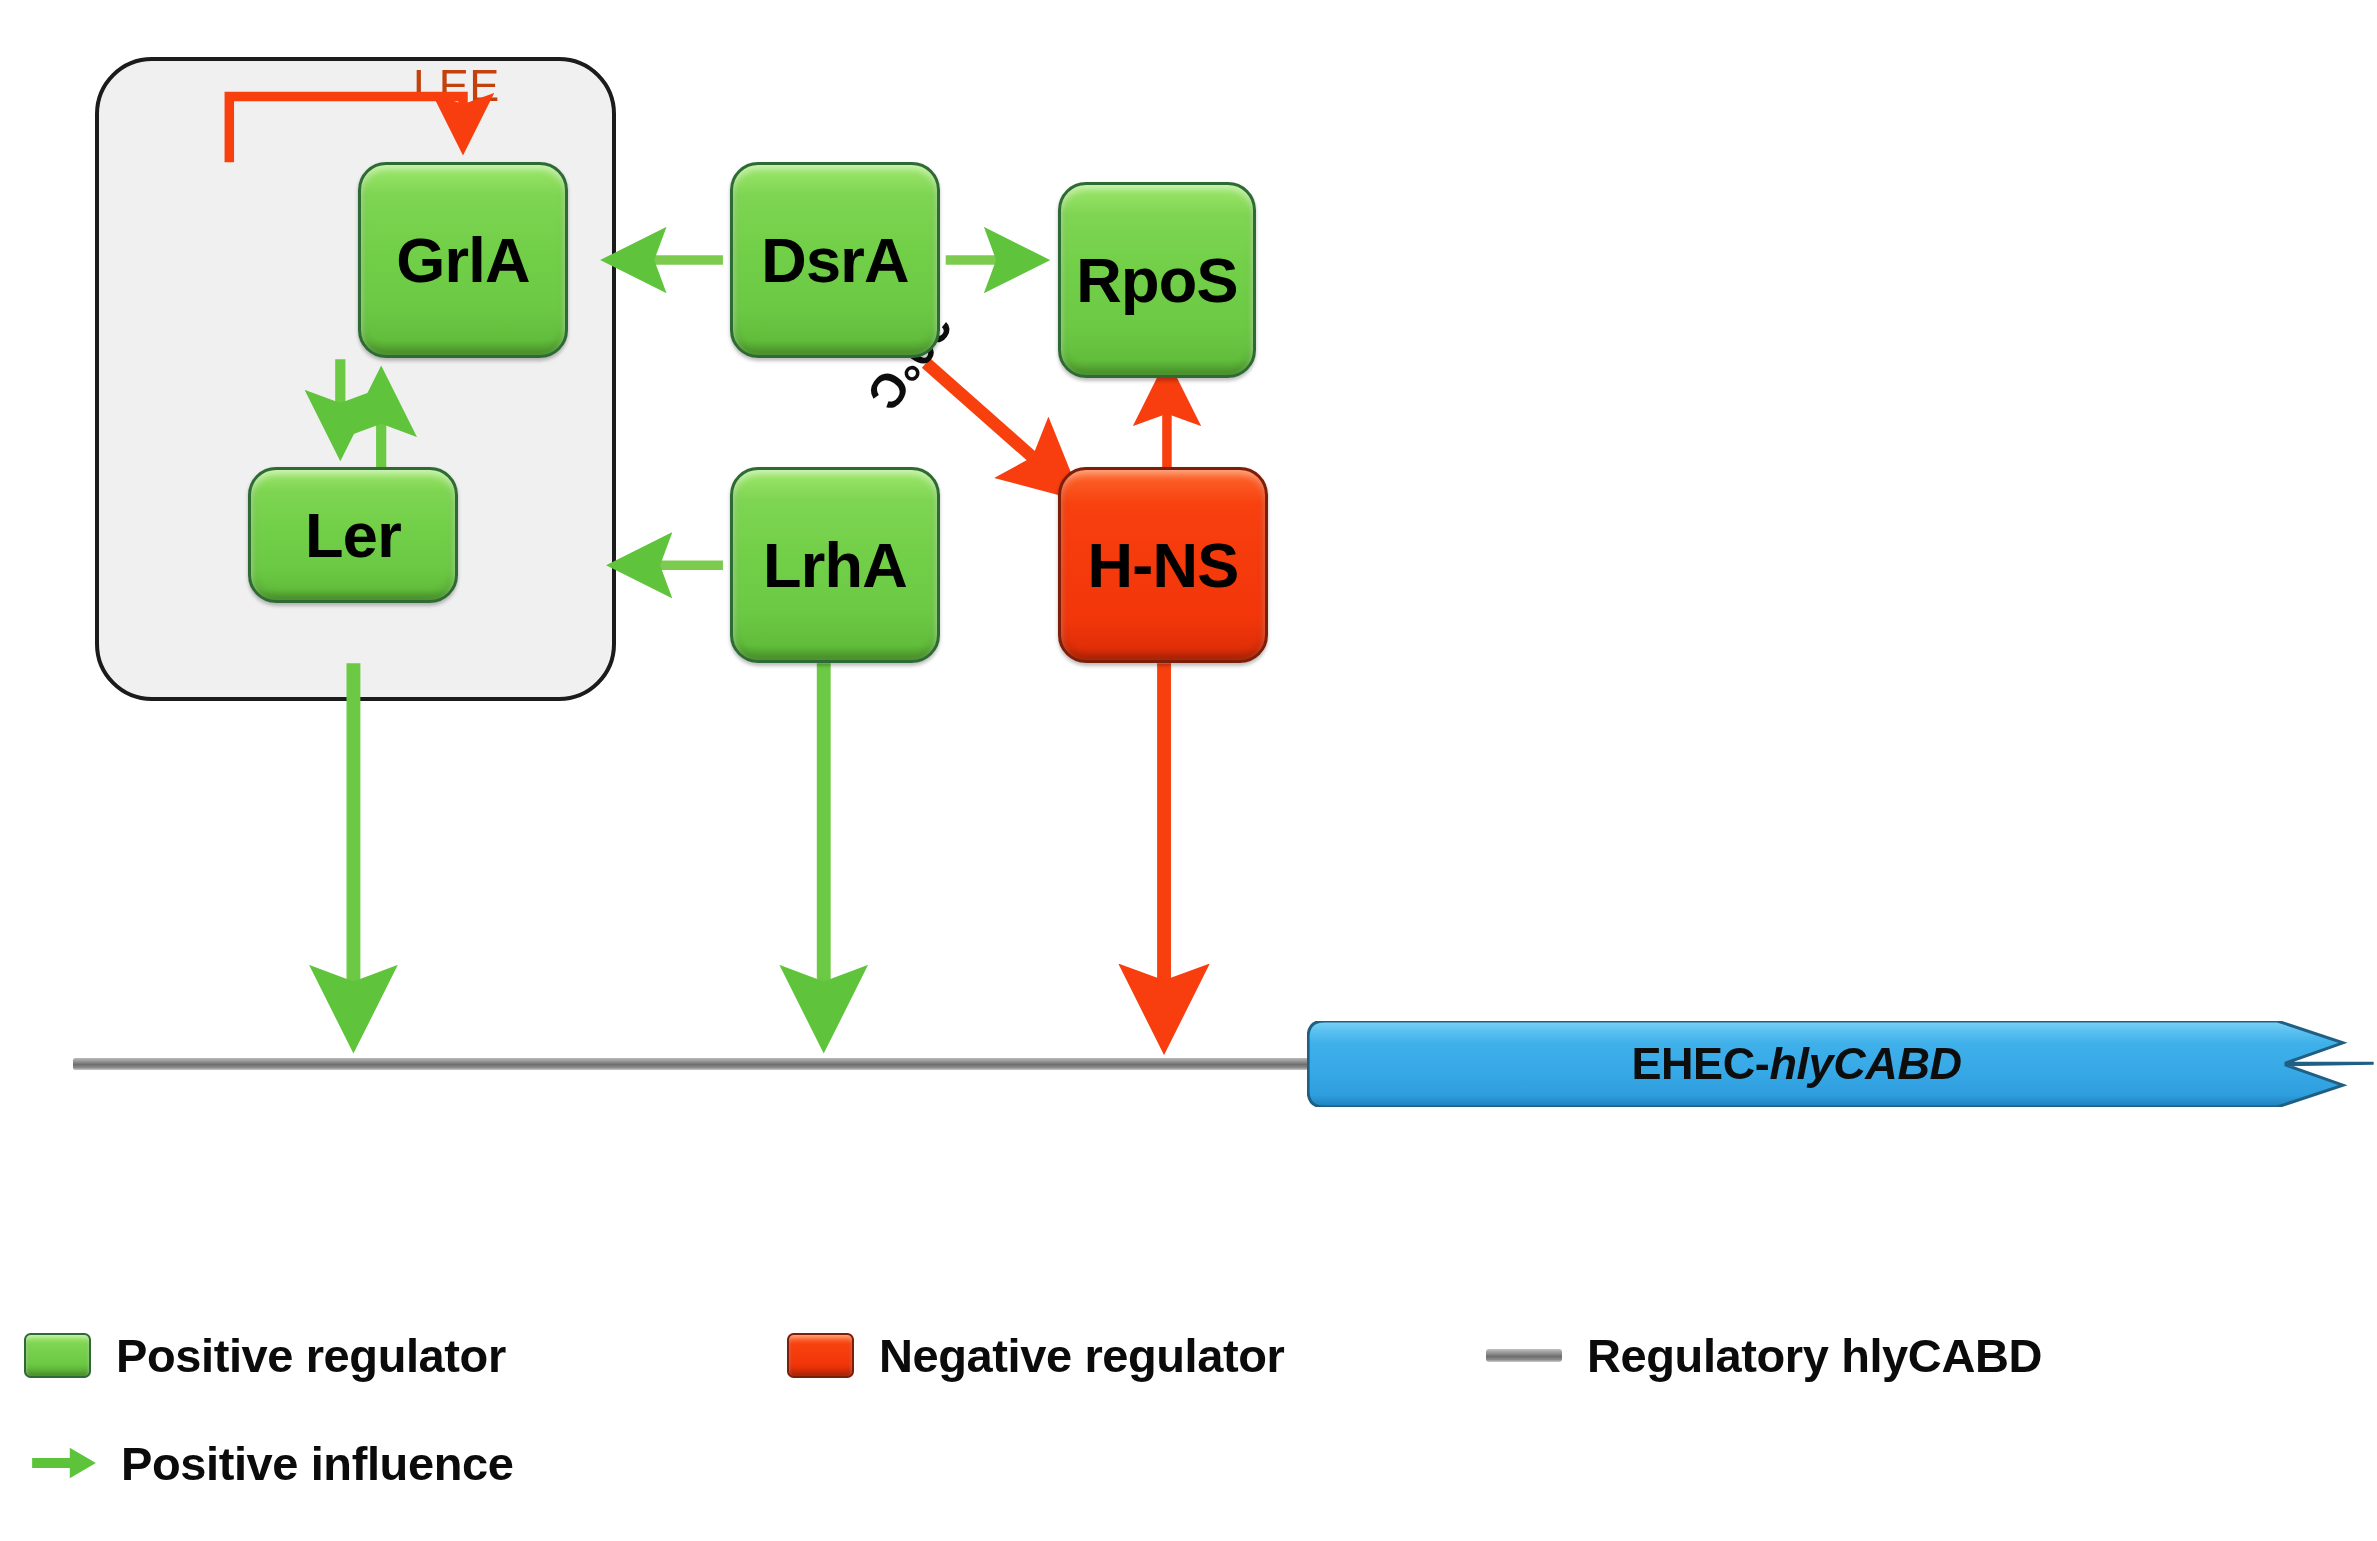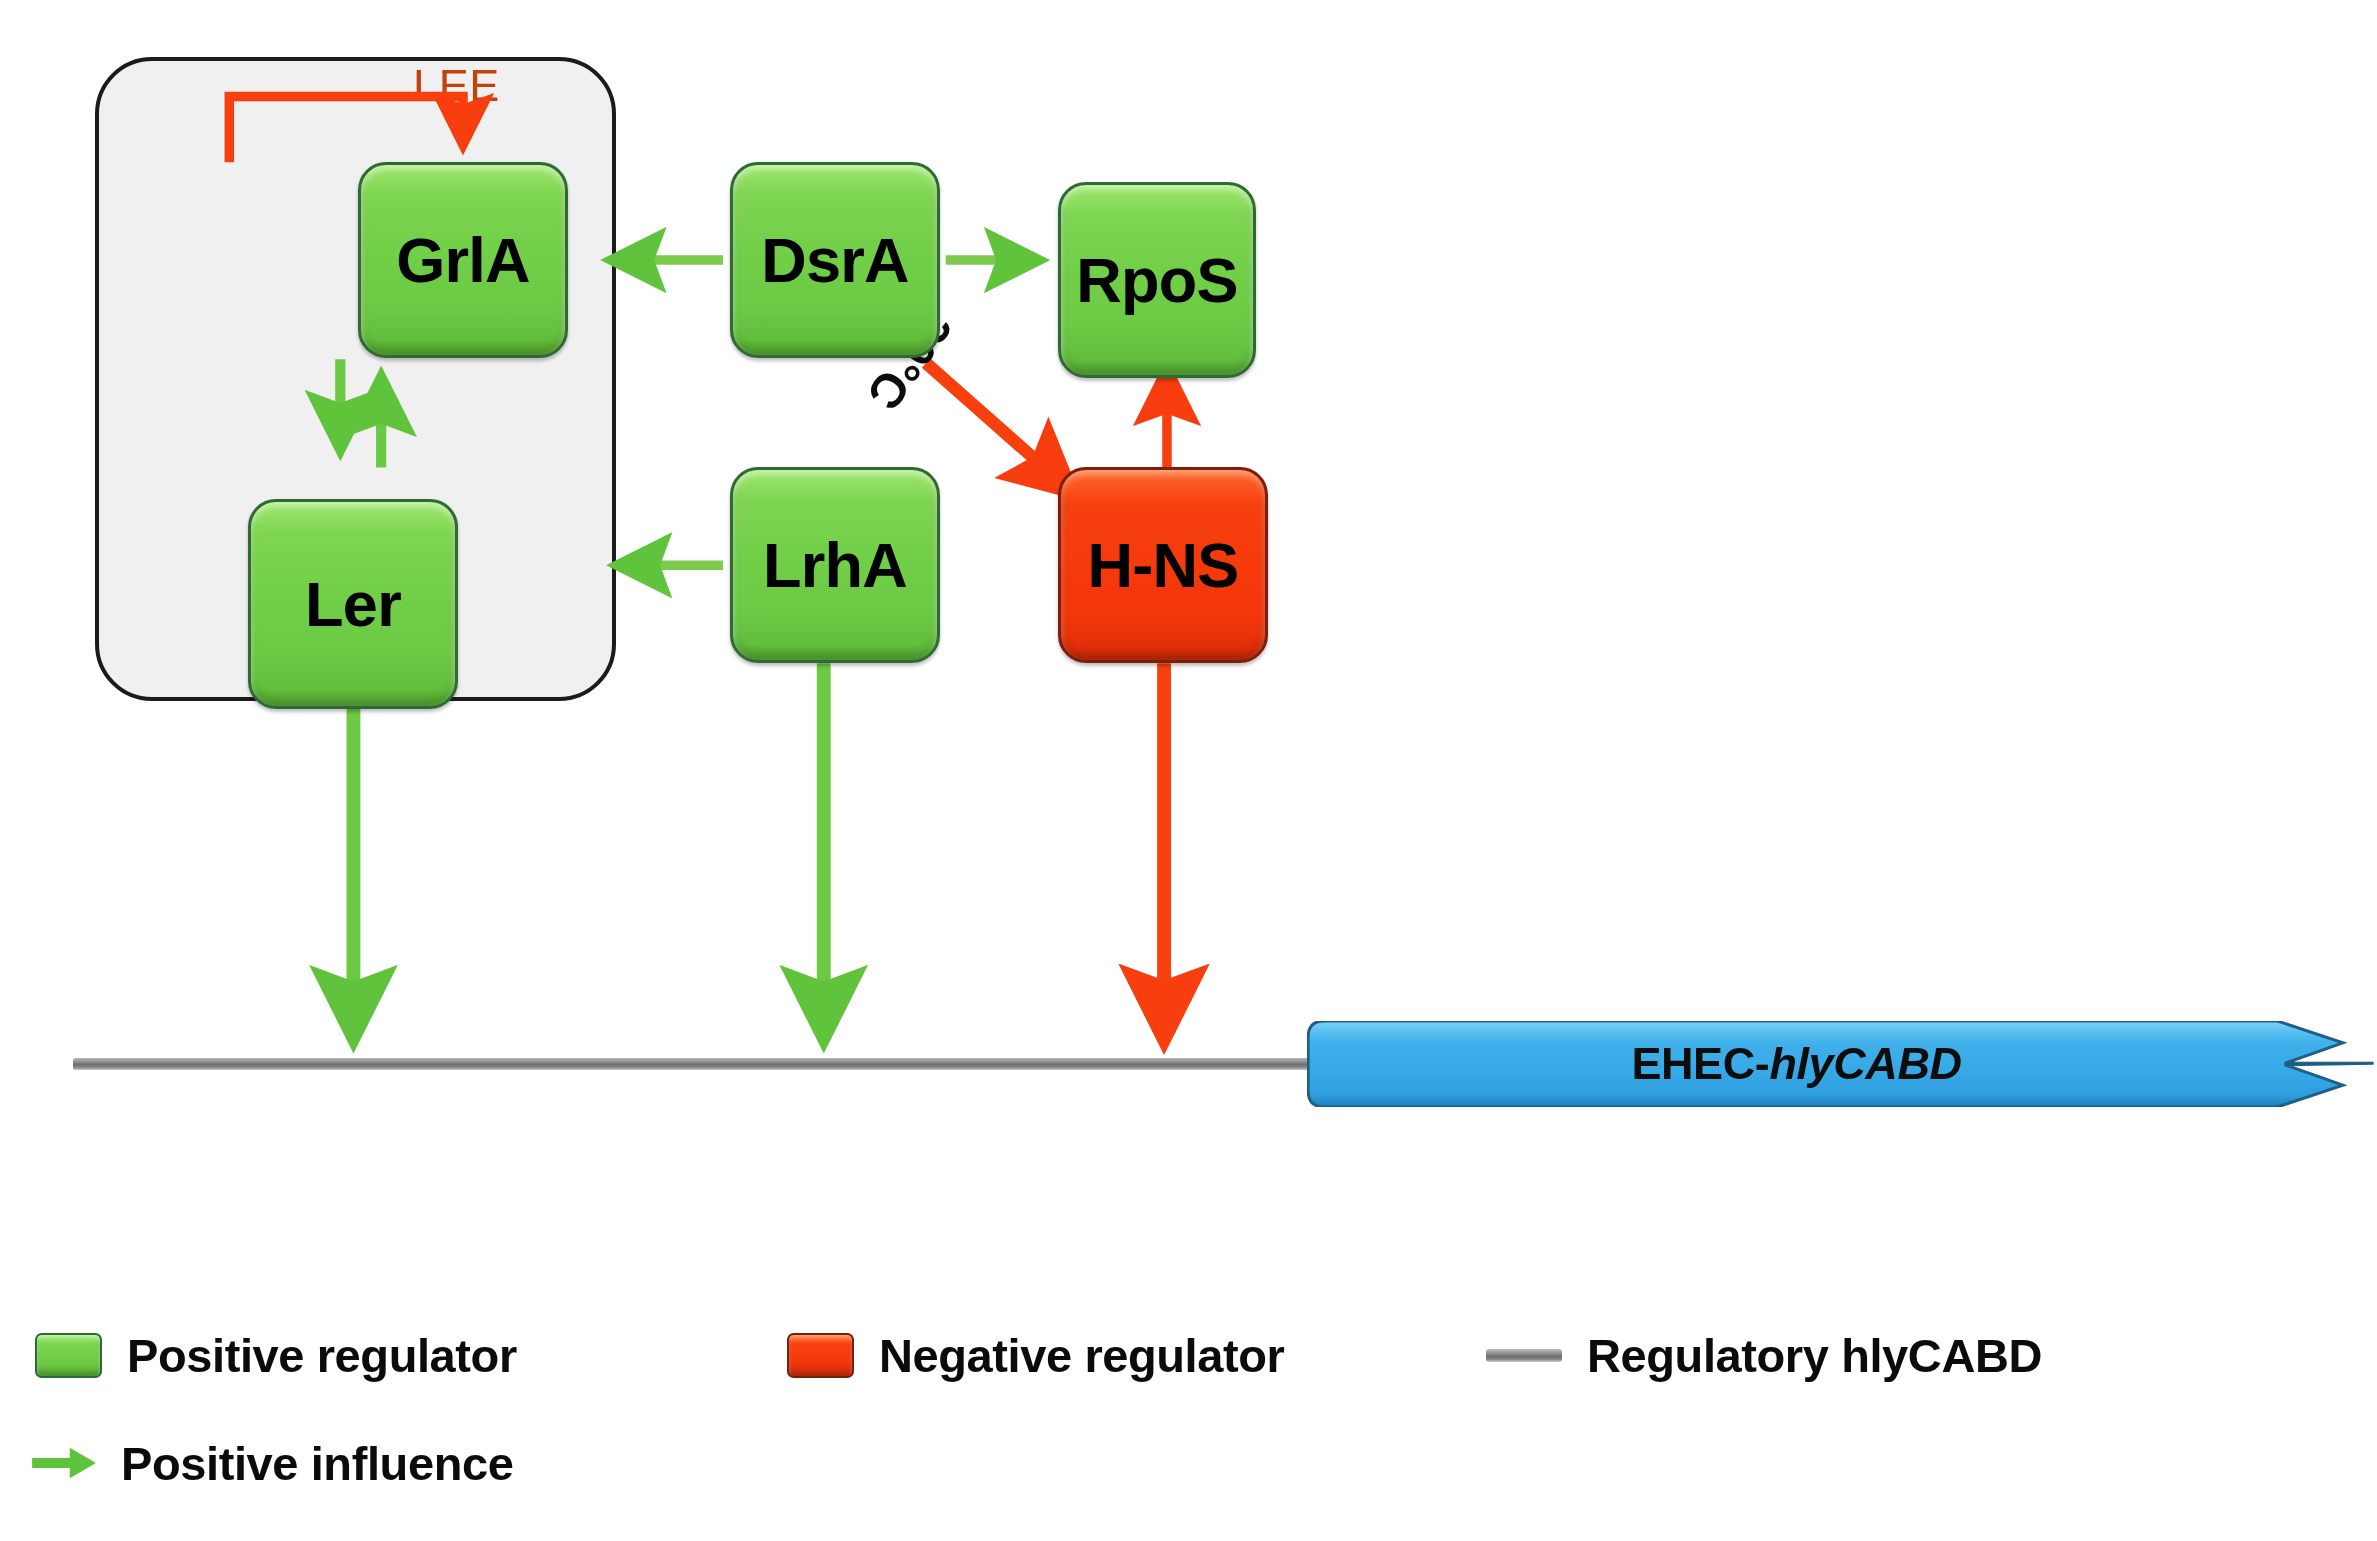--- a/index.html
+++ b/index.html
@@ -74,21 +74,21 @@
         #f53a0c 48%, #f2360a 78%, #e02f08 94%, #bf2605 100%);
     border: 3.7px solid #7d1e08;
     box-shadow: inset 0 3.7px 7.3px rgba(255,255,255,0.35),
                 inset 0 -5.1px 8.8px rgba(0,0,0,0.18),
                 0 2.2px 3.7px rgba(0,0,0,0.25);
   }
 
   
   #node-grlr { left: 124px;  top: 162px; width: 210px; height: 196px; font-size: 63px; }
   #node-grla { left: 358px;  top: 162px; width: 210px; height: 196px; font-size: 63px; }
-  #node-ler  { left: 248px;  top: 467px; width: 210px; height: 210px; font-size: 63px; margin-top: 32px; }
+  #node-ler  { left: 248px;  top: 467px; width: 210px; height: 136px; font-size: 63px; }
   #node-dsra { left: 730px; top: 162px; width: 210px; height: 196px; font-size: 63px; }
   #node-rpos { left: 1058px; top: 162px; width: 198px; height: 196px; font-size: 63px; margin-top: 20px; }
   #node-lrha { left: 730px; top: 467px; width: 210px; height: 196px; font-size: 63px; }
   #node-hns  { left: 1058px; top: 467px; width: 210px; height: 196px; font-size: 63px; }
 
   
   #edges {
     position: absolute;
     left: 0; top: 0;
     width: 2377px;
@@ -318,21 +318,21 @@
     <div class="gene-label">
       <span>EHEC-</span>
         <span class="ital">hlyCABD</span>
     </div>
   </div>
 
   <div class="legend">
 
     <div class="legend-row" style="top:22px;">
 
-      <div class="legend-item" style="left:35px;">
+      <div class="legend-item" style="left:24px;">
         <span class="swatch green"></span>
         <span class="legend-text">Positive regulator</span>
       </div>
 
       <div class="legend-item" style="left:787px;">
         <span class="swatch red"></span>
         <span class="legend-text">Negative regulator</span>
       </div>
 
       <div class="legend-item" style="left:1486px;">

